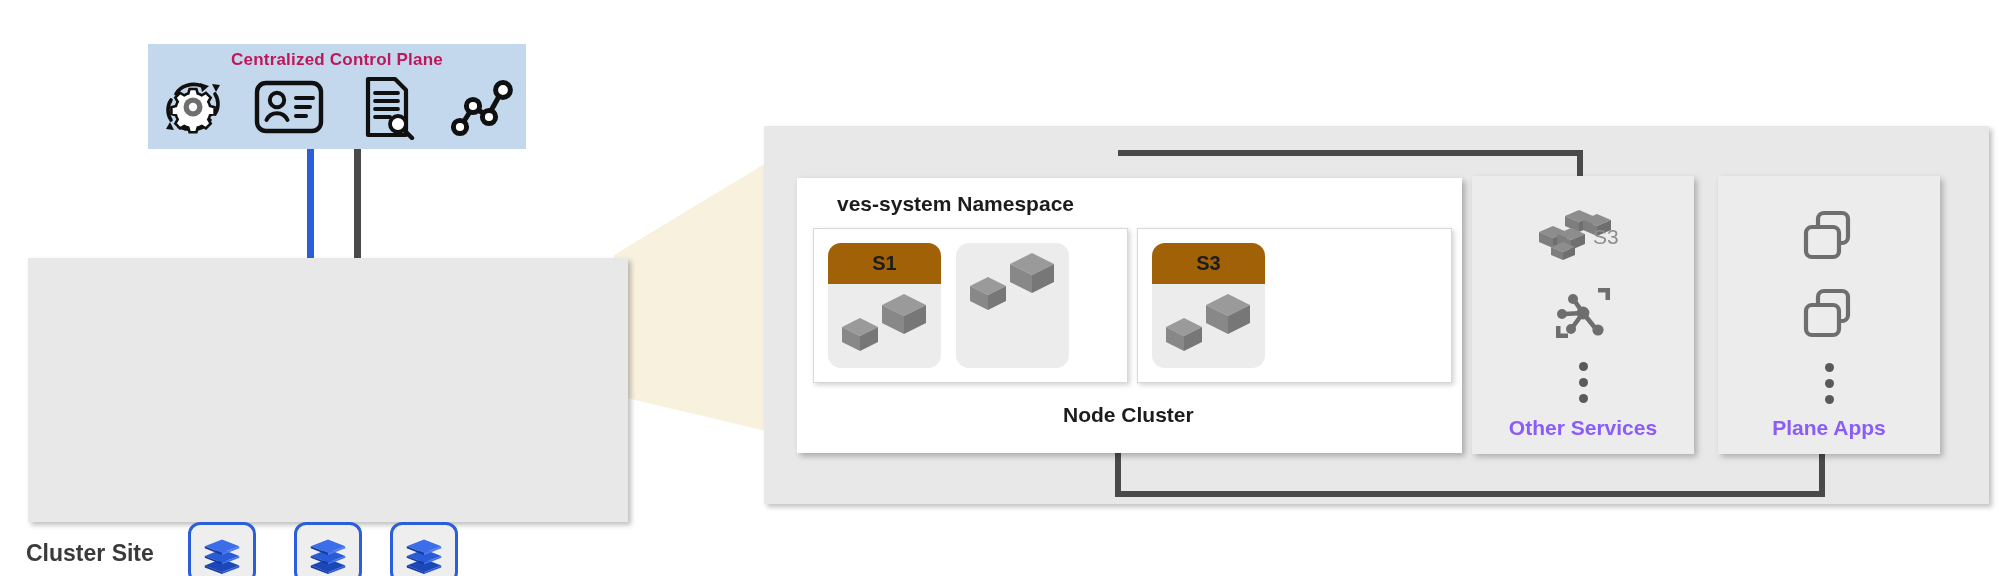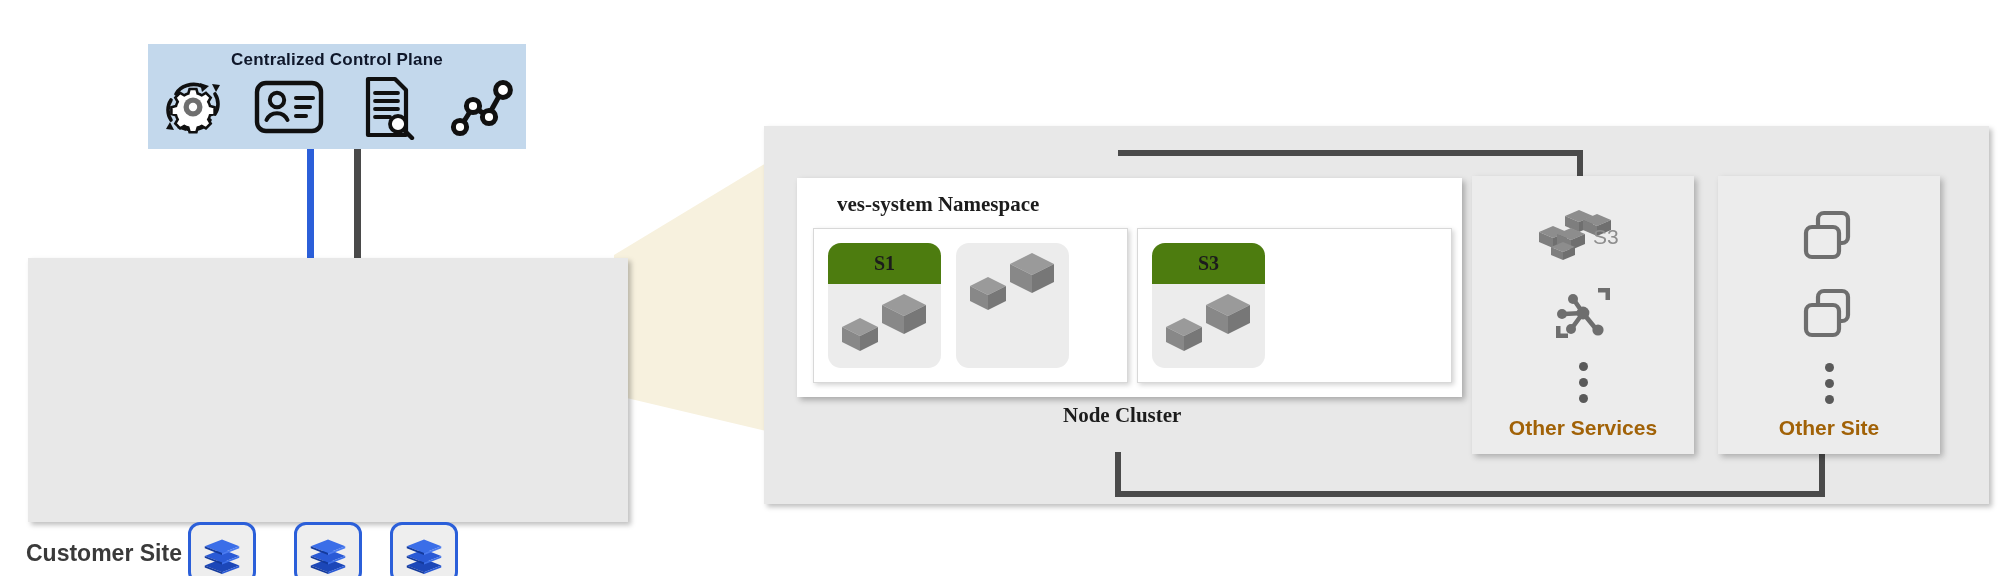--- a/index.html
+++ b/index.html
@@ -25,21 +25,21 @@
 
   
   #control-plane {
     position: absolute;
     left: 148px; top: 44px; width: 378px; height: 105px;
     background: #c3d8ec;
   }
   #control-plane-title {
     position: absolute; top: 6px; left: 0; width: 100%;
     text-align: center;
-    font-size: 17px; font-weight: bold; color: #0f172a;
+    font-size: 17px; font-weight: bold; color: #be185d;
     letter-spacing: .2px;
   }
   #cp-icons {
     position: absolute; top: 30px; left: 0; width: 100%;
     display: flex; align-items: center; justify-content: center; gap: 22px;
   }
   .cp-icon { width: 74px; height: 66px; display: block; }
 
   
   .vline { position: absolute; }
@@ -67,42 +67,42 @@
   .chip-link-gray { position: absolute; height: 4px; background: #7a7a7a; }
 
   
   #zoom-funnel { position: absolute; left: 614px; top: 140px; }
 
   
   #right-panel { left: 764px; top: 126px; width: 1225px; height: 378px; }
 
   
   #node-cluster-card {
-    left: 797px; top: 178px; width: 665px; height: 219px; font-family: Liberation Serif, serif;
+    left: 797px; top: 178px; width: 665px; height: 275px;
   }
   .ns-title {
     position: absolute;
     font-size: 21px; font-weight: bold; color: #1c1c1c;
     white-space: nowrap;
   }
   .ns-box {
     position: absolute;
     background: #ffffff;
     border: 1px solid #d8d8d8;
     box-shadow: 2px 2px 5px rgba(0,0,0,0.18);
   }
   .svc-card {
     position: absolute;
     width: 113px; height: 125px;
     background: #ececec;
     border-radius: 13px;
     overflow: hidden;
   }
   .svc-head {
-    height: 41px; background: #4d7c0f;
+    height: 41px; background: #a16207;
     display: flex; align-items: center; justify-content: center;
     font-size: 20px; font-weight: bold; color: #1c1c1c;
   }
   .svc-body { position: relative; height: 84px; }
   .svc-body svg { position: absolute; }
 
   #node-cluster-right-label {
     position: absolute; font-size: 21px; font-weight: bold; color: #1c1c1c;
   }
 
@@ -112,21 +112,21 @@
     background: #ececec;
     box-shadow: 3px 3px 6px rgba(0,0,0,0.25);
     display: flex; flex-direction: column; align-items: center;
   }
   .side-icons {
     flex: 1; display: flex; flex-direction: column;
     align-items: center; justify-content: center; gap: 20px;
     padding-top: 18px;
   }
   .side-label {
-    font-size: 21px; font-weight: bold; color: #a16207;
+    font-size: 21px; font-weight: bold; color: #8b5cf6;
     padding-bottom: 14px;
   }
   .dots { display: flex; flex-direction: column; gap: 7px; align-items: center; }
   .dot { width: 9px; height: 9px; border-radius: 50%; background: #5a5a5a; }
 </style>
 </head>
 <body>
 
 <div id="stage">
 
@@ -249,21 +249,21 @@
           <polygon points="24,34 42,27 42,29 24,36" fill="#3b6ee8"></polygon>
           <polygon points="24,10 42,17 24,24 6,17" fill="#3b6ee8"></polygon>
           <polygon points="6,17 24,24 24,26 6,19" fill="#143a9c"></polygon>
           <polygon points="24,24 42,17 42,19 24,26" fill="#4b7bf0"></polygon>
         </g>
       </svg>
     </div>
 
   </div>
 
-  <div id="customer-site-label">Customer Site</div>
+  <div id="customer-site-label">Cluster Site</div>
 
   <div class="panel" id="right-panel"></div>
 
   <svg style="position:absolute; left:1110px; top:145px; width:480px; height:340px;">
     <path d="M8,8 H470 V38" fill="none" stroke="#4a4a4a" stroke-width="6"></path>
   </svg>
   <svg style="position:absolute; left:1110px; top:452px; width:720px; height:70px;">
     <path d="M8,0 V42 H712 V0" fill="none" stroke="#4a4a4a" stroke-width="6"></path>
   </svg>
 
@@ -384,16 +384,16 @@
       <svg width="62" height="58" viewBox="0 0 62 58">
         <rect x="20" y="6" width="30" height="30" rx="6" fill="none" stroke="#6e6e6e" stroke-width="4.2"></rect>
         <rect x="8" y="20" width="33" height="30" rx="6" fill="#ececec" stroke="#6e6e6e" stroke-width="4.2"></rect>
       </svg>
       <div class="dots">
         <div class="dot"></div>
         <div class="dot"></div>
         <div class="dot"></div>
       </div>
     </div>
-    <div class="side-label">Other Site</div>
+    <div class="side-label">Plane Apps</div>
   </div>
 
 </div>
 
 </body></html>

